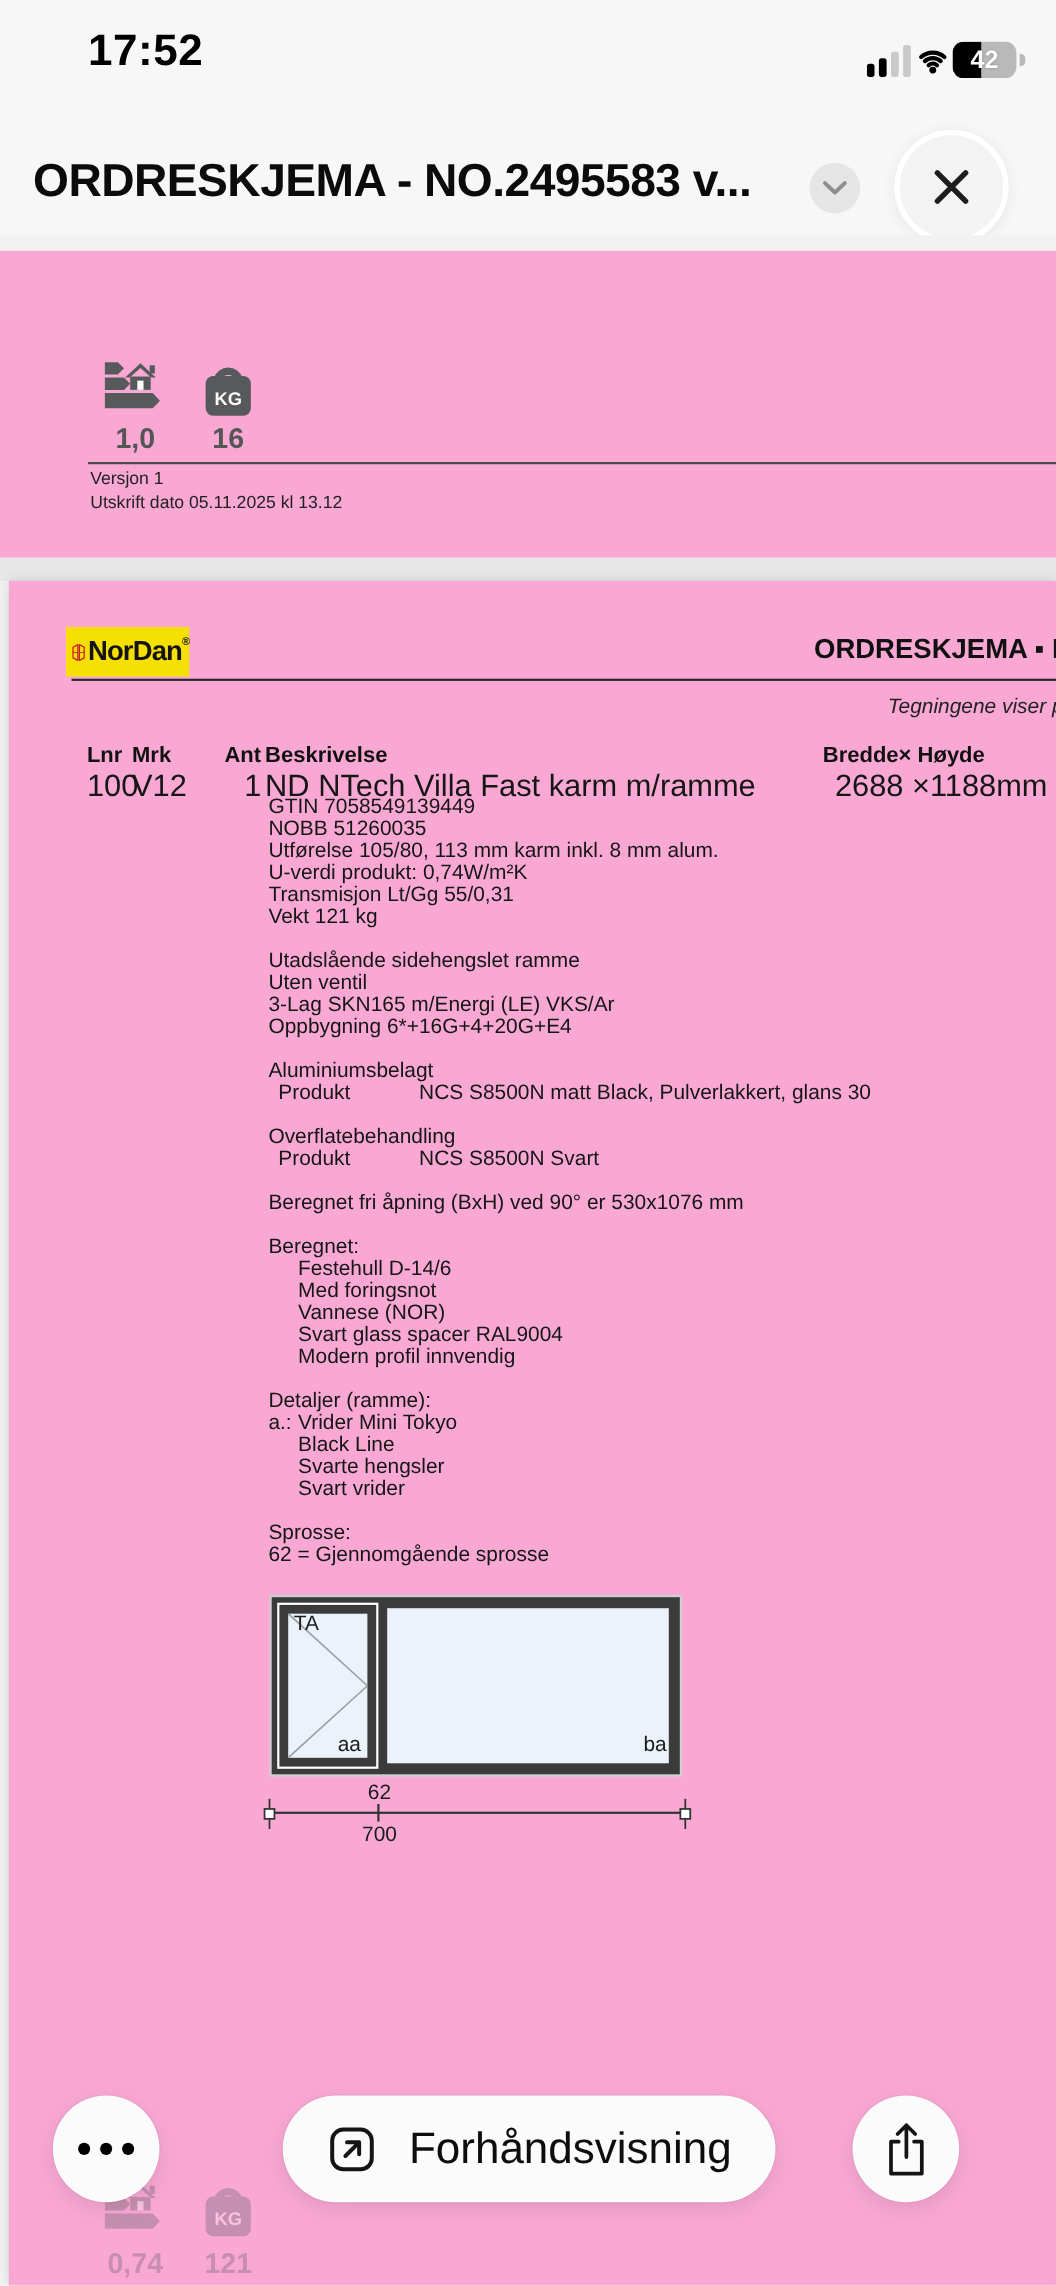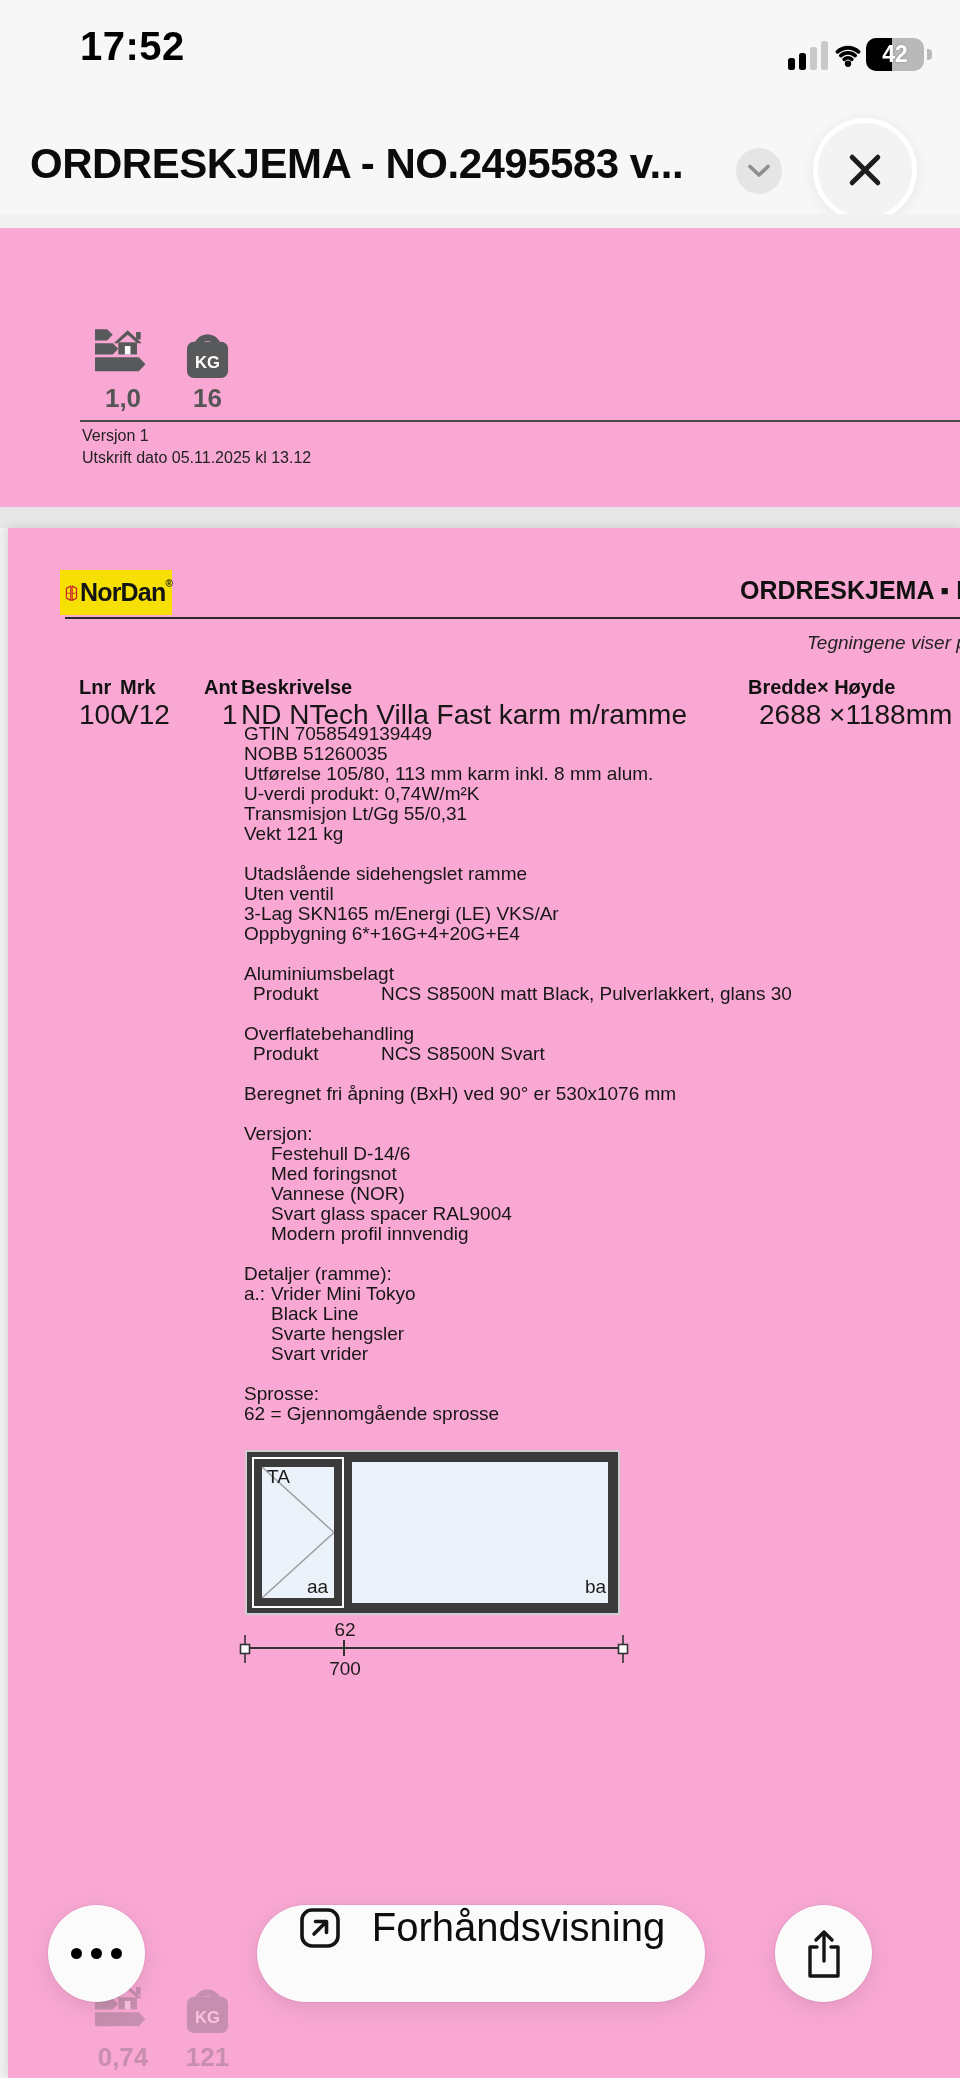--- a/index.html
+++ b/index.html
@@ -75,21 +75,21 @@
   
   .tb-circle { position:absolute; top:1905px; width:97px; height:97px; border:none; border-radius:50%; background:#fbfbfb;
                box-shadow:0 0 0 1px rgba(0,0,0,.04), 0 6px 24px rgba(0,0,0,.10);
                display:flex; align-items:center; justify-content:center; cursor:pointer; }
   .more-btn { left:48px; }
   .share-btn { left:775px; }
   .more-dots { display:flex; gap:9px; }
   .more-dots i { width:11px; height:11px; border-radius:50%; background:#000; }
   .preview-btn { position:absolute; left:257px; top:1905px; width:448px; height:97px; border:none; border-radius:48.5px;
                  background:#fbfbfb; box-shadow:0 0 0 1px rgba(0,0,0,.04), 0 6px 24px rgba(0,0,0,.10);
-                 display:flex; align-items:flex-start; justify-content:center; gap:29px; cursor:pointer; }
+                 display:flex; align-items:center; justify-content:center; gap:29px; cursor:pointer; }
   .preview-label { font-size:40px; color:#0d0d0d; font-family:"Liberation Sans", sans-serif; }
 </style>
 </head>
 <body>
 
 <svg width="0" height="0" style="position:absolute">
   <defs>
     <symbol id="sym-energy" viewBox="0 0 60 54">
       <path fill="currentColor" d="M0 1 H13 L19 7 L13 13 H0 Z"></path>
       <path fill="currentColor" d="M0 16 H19 L25 22 L19 28 H0 Z"></path>
@@ -207,21 +207,21 @@
           <div class="line">Oppbygning 6*+16G+4+20G+E4</div>
           <div class="line"></div>
           <div class="line">Aluminiumsbelagt</div>
           <div class="line"><span class="lbl">Produkt</span><span>NCS S8500N matt Black, Pulverlakkert, glans 30</span></div>
           <div class="line"></div>
           <div class="line">Overflatebehandling</div>
           <div class="line"><span class="lbl">Produkt</span><span>NCS S8500N Svart</span></div>
           <div class="line"></div>
           <div class="line">Beregnet fri åpning (BxH) ved 90° er 530x1076 mm</div>
           <div class="line"></div>
-          <div class="line">Versjon:</div>
+          <div class="line">Beregnet:</div>
           <div class="line ind1">Festehull D-14/6</div>
           <div class="line ind1">Med foringsnot</div>
           <div class="line ind1">Vannese (NOR)</div>
           <div class="line ind1">Svart glass spacer RAL9004</div>
           <div class="line ind1">Modern profil innvendig</div>
           <div class="line"></div>
           <div class="line">Detaljer (ramme):</div>
           <div class="line"><span class="pfx">a.:</span><span>Vrider Mini Tokyo</span></div>
           <div class="line ind1">Black Line</div>
           <div class="line ind1">Svarte hengsler</div>

